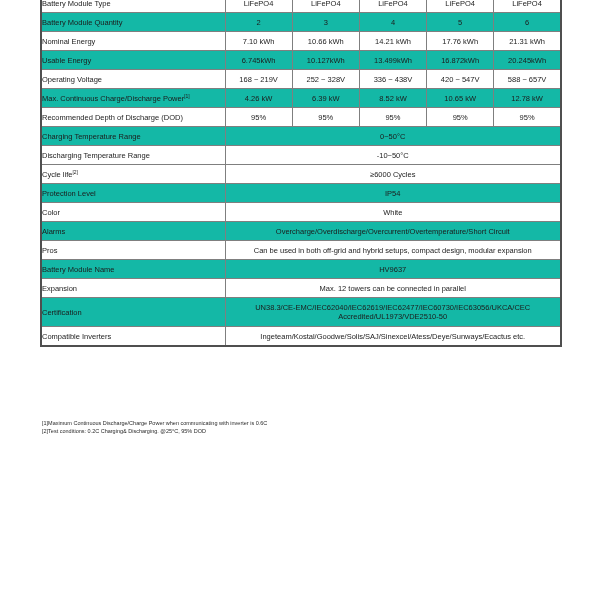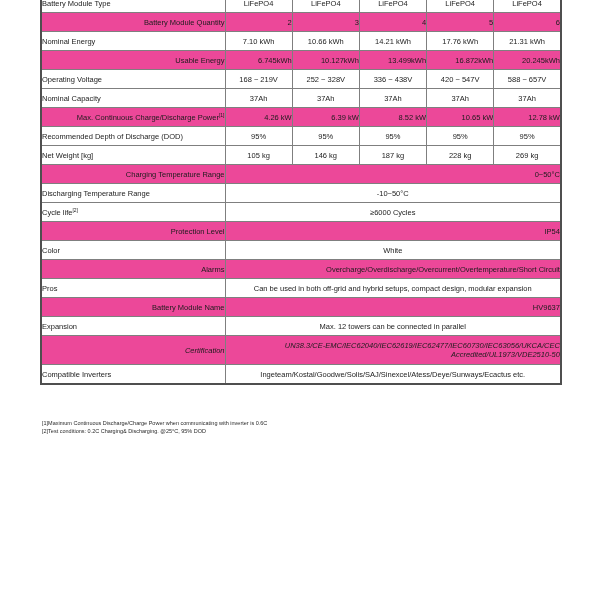--- a/index.html
+++ b/index.html
@@ -30,33 +30,33 @@
     border: 1px solid #7f7f7f;
     height: 18px;
     padding: 0;
     font-size: 7.5px;
     line-height: 1.2;
     color: #1c1c1c;
     background: #ffffff;
     overflow: hidden;
     vertical-align: middle;
   }
-  tr.alt td { background: #ec4899; text-align: right; }
+  tr.alt td { background: #14b8a6; }
   td.label-cell {
     text-align: left;
     padding-left: 8px;
     padding-right: 2px;
     white-space: nowrap;
   }
   td.value-cell {
     text-align: center;
     padding-left: 1px;
     padding-right: 1px;
   }
-  tr.tall td { height: 28px; font-style: italic; }
+  tr.tall td { height: 28px; }
   td.merged {
     padding-left: 10px;
     padding-right: 10px;
     line-height: 1.35;
   }
   sup.fn-marker {
     font-size: 5px;
     line-height: 0;
     vertical-align: super;
   }
@@ -118,51 +118,35 @@
           <td class="value-cell">20.245kWh</td>
         </tr>
         <tr>
           <td class="label-cell"><span>Operating Voltage</span></td>
           <td class="value-cell">168 ~ 219V</td>
           <td class="value-cell">252 ~ 328V</td>
           <td class="value-cell">336 ~ 438V</td>
           <td class="value-cell">420 ~ 547V</td>
           <td class="value-cell">588 ~ 657V</td>
         </tr>
-        <tr>
-          <td class="label-cell"><span>Nominal Capacity</span></td>
-          <td class="value-cell">37Ah</td>
-          <td class="value-cell">37Ah</td>
-          <td class="value-cell">37Ah</td>
-          <td class="value-cell">37Ah</td>
-          <td class="value-cell">37Ah</td>
-        </tr>
         <tr class="alt">
           <td class="label-cell"><span>Max. Continuous Charge/Discharge Power</span><sup class="fn-marker">[1]</sup></td>
           <td class="value-cell">4.26 kW</td>
           <td class="value-cell">6.39 kW</td>
           <td class="value-cell">8.52 kW</td>
           <td class="value-cell">10.65 kW</td>
           <td class="value-cell">12.78 kW</td>
         </tr>
         <tr>
           <td class="label-cell"><span>Recommended Depth of Discharge (DOD)</span></td>
           <td class="value-cell">95%</td>
           <td class="value-cell">95%</td>
           <td class="value-cell">95%</td>
           <td class="value-cell">95%</td>
           <td class="value-cell">95%</td>
-        </tr>
-        <tr>
-          <td class="label-cell"><span>Net Weight [kg]</span></td>
-          <td class="value-cell">105 kg</td>
-          <td class="value-cell">146 kg</td>
-          <td class="value-cell">187 kg</td>
-          <td class="value-cell">228 kg</td>
-          <td class="value-cell">269 kg</td>
         </tr>
         <tr class="alt">
           <td class="label-cell"><span>Charging Temperature Range</span></td>
           <td colspan="5" class="value-cell merged">0~50°C</td>
         </tr>
         <tr>
           <td class="label-cell"><span>Discharging Temperature Range</span></td>
           <td colspan="5" class="value-cell merged">-10~50°C</td>
         </tr>
         <tr>

